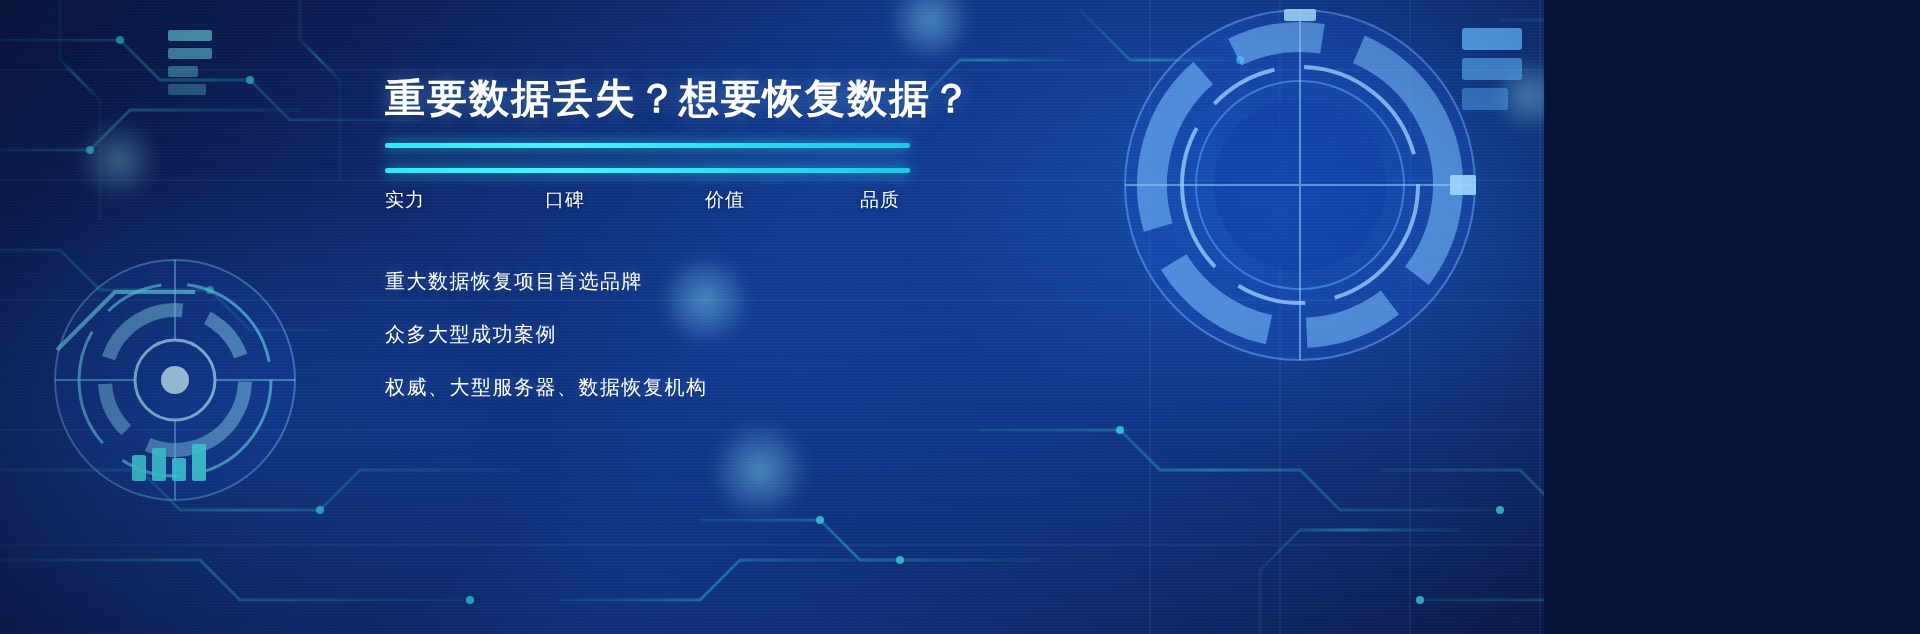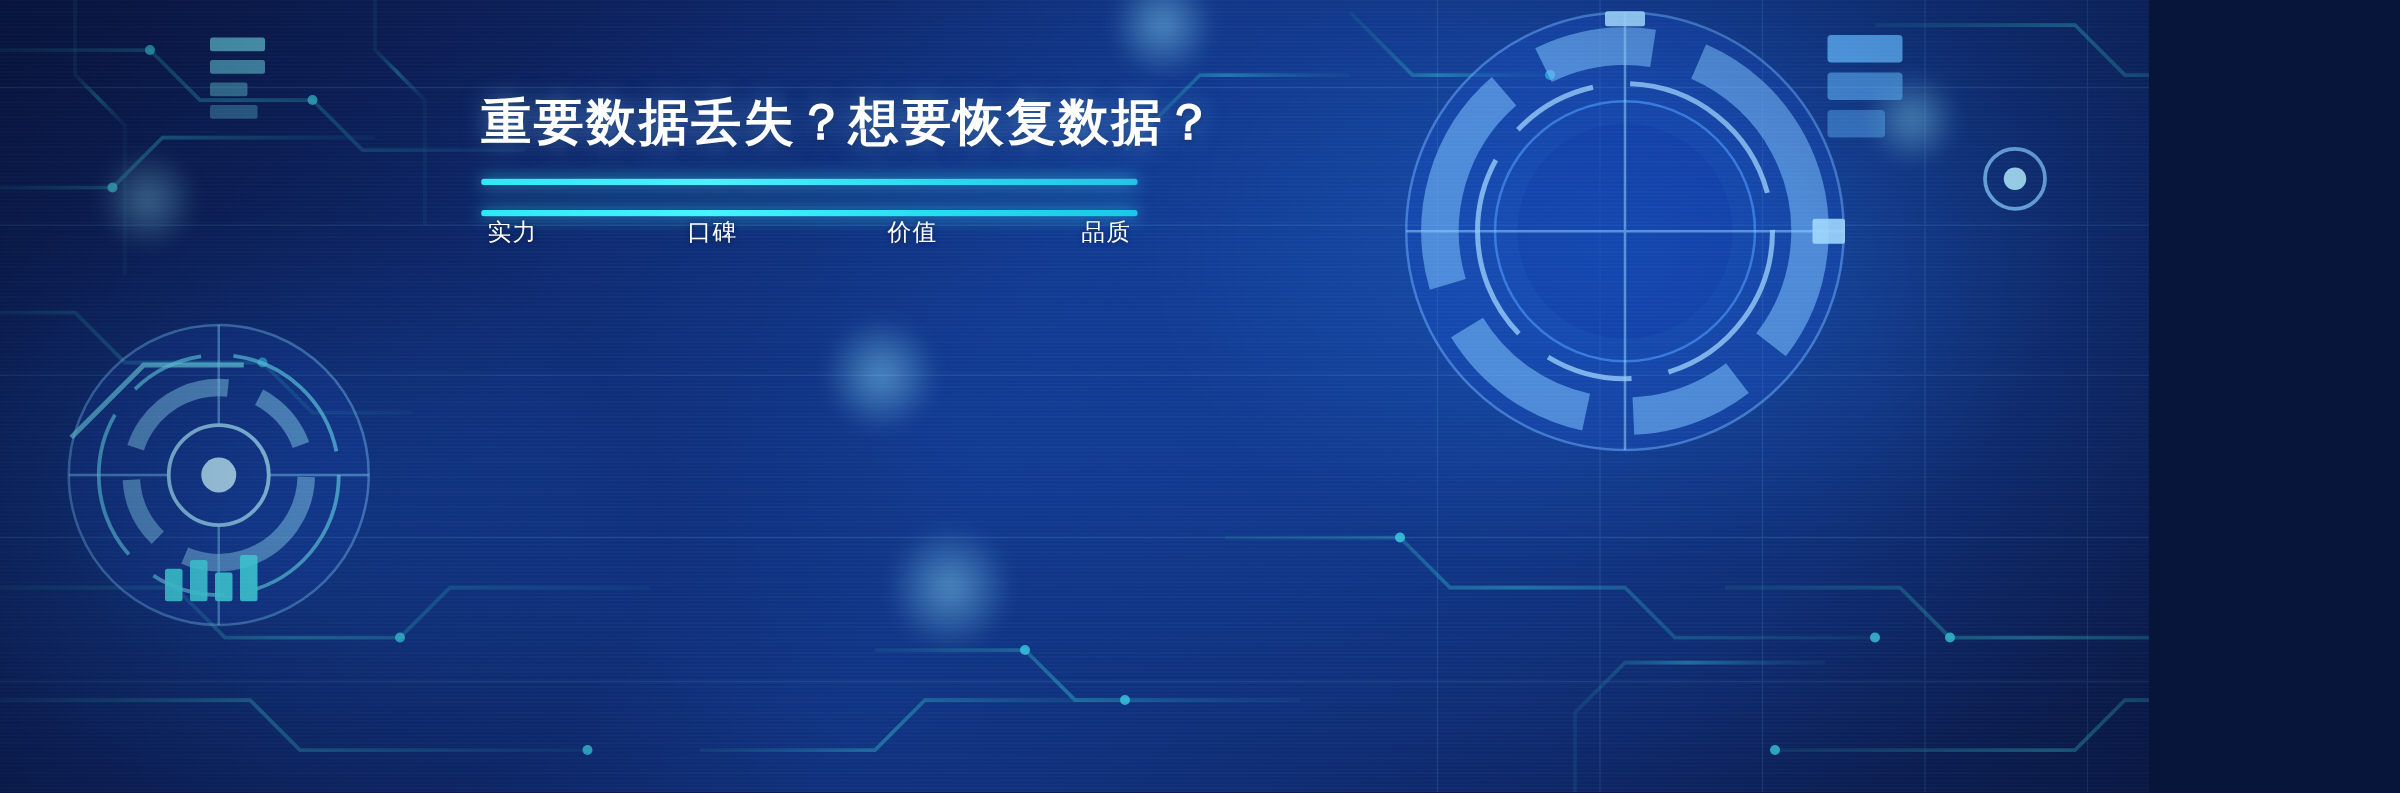--- a/index.html
+++ b/index.html
@@ -1,19 +1,19 @@
 <!DOCTYPE html>
 <html><head>
 <meta charset="utf-8">
 <title>Banner</title>
 <style>
   html,body{margin:0;padding:0;background:#08153a;}
   *{box-sizing:border-box;}
   .stage{
-    position:relative;width:1719px;height:634px;overflow:hidden;
+    position:relative;width:1544px;height:634px;overflow:hidden;
     font-family:Liberation Sans, sans-serif;
     background:
       radial-gradient(ellipse 900px 620px at 1290px 200px, rgba(30,110,225,.55) 0%, rgba(22,80,190,.22) 42%, rgba(10,30,90,0) 72%),
       radial-gradient(ellipse 700px 520px at 190px 420px, rgba(26,95,205,.42) 0%, rgba(14,45,120,.18) 48%, rgba(8,22,70,0) 75%),
       radial-gradient(ellipse 1100px 700px at 760px 330px, rgba(18,70,170,.40) 0%, rgba(12,40,110,.16) 55%, rgba(8,20,62,0) 80%),
       linear-gradient(118deg,#0a1a4c 0%,#0d2260 22%,#10327f 48%,#0e2a6e 70%,#0b1d50 100%);
   }
   .layer{position:absolute;inset:0;}
   .vignette{
     background:radial-gradient(ellipse 1200px 700px at 960px 317px, rgba(0,0,0,0) 45%, rgba(4,10,35,.45) 100%);
@@ -38,21 +38,21 @@
   .rule.second{margin-top:20px;width:525px;}
   .brand{
     margin-top:14px;font-size:46px;font-weight:700;letter-spacing:4px;
     white-space:nowrap;
     background:linear-gradient(92deg,#3fd6b0 0%,#33c9c2 28%,#2fbfd8 55%,#3bd8c8 78%,#46e2b8 100%);
     -webkit-background-clip:text;background-clip:text;color:transparent;
     filter:drop-shadow(2px 3px 0 rgba(8,30,80,.85)) drop-shadow(0 0 16px rgba(50,215,200,.35));
   }
   .brand .dot{color:#3ad6cf;-webkit-text-fill-color:#3ad6cf;font-size:40px;}
   .keywords{
-    display:flex;width:525px;justify-content:center;
+    display:flex;margin-top:14px;width:525px;
   }
   .kw{
     color:#ffffff;font-size:19px;font-weight:400;letter-spacing:1px;
     text-shadow:0 1px 4px rgba(0,20,60,.7);
   }
   .kw:nth-child(1){width:160px;}
   .kw:nth-child(2){width:160px;}
   .kw:nth-child(3){width:155px;}
   .bullets{margin-top:55px;}
   .bullet{
@@ -217,15 +217,20 @@
 
     <div class="rule second"></div>
 
     <div class="keywords">
       <span class="kw">实力</span>
       <span class="kw">口碑</span>
       <span class="kw">价值</span>
       <span class="kw">品质</span>
     </div>
 
+    <div class="bullets">
+      <div class="bullet">重大数据恢复项目首选品牌</div>
+      <div class="bullet">众多大型成功案例</div>
+      <div class="bullet">权威、大型服务器、数据恢复机构</div>
+    </div>
 
   </div>
 </div>
 
 </body></html>

